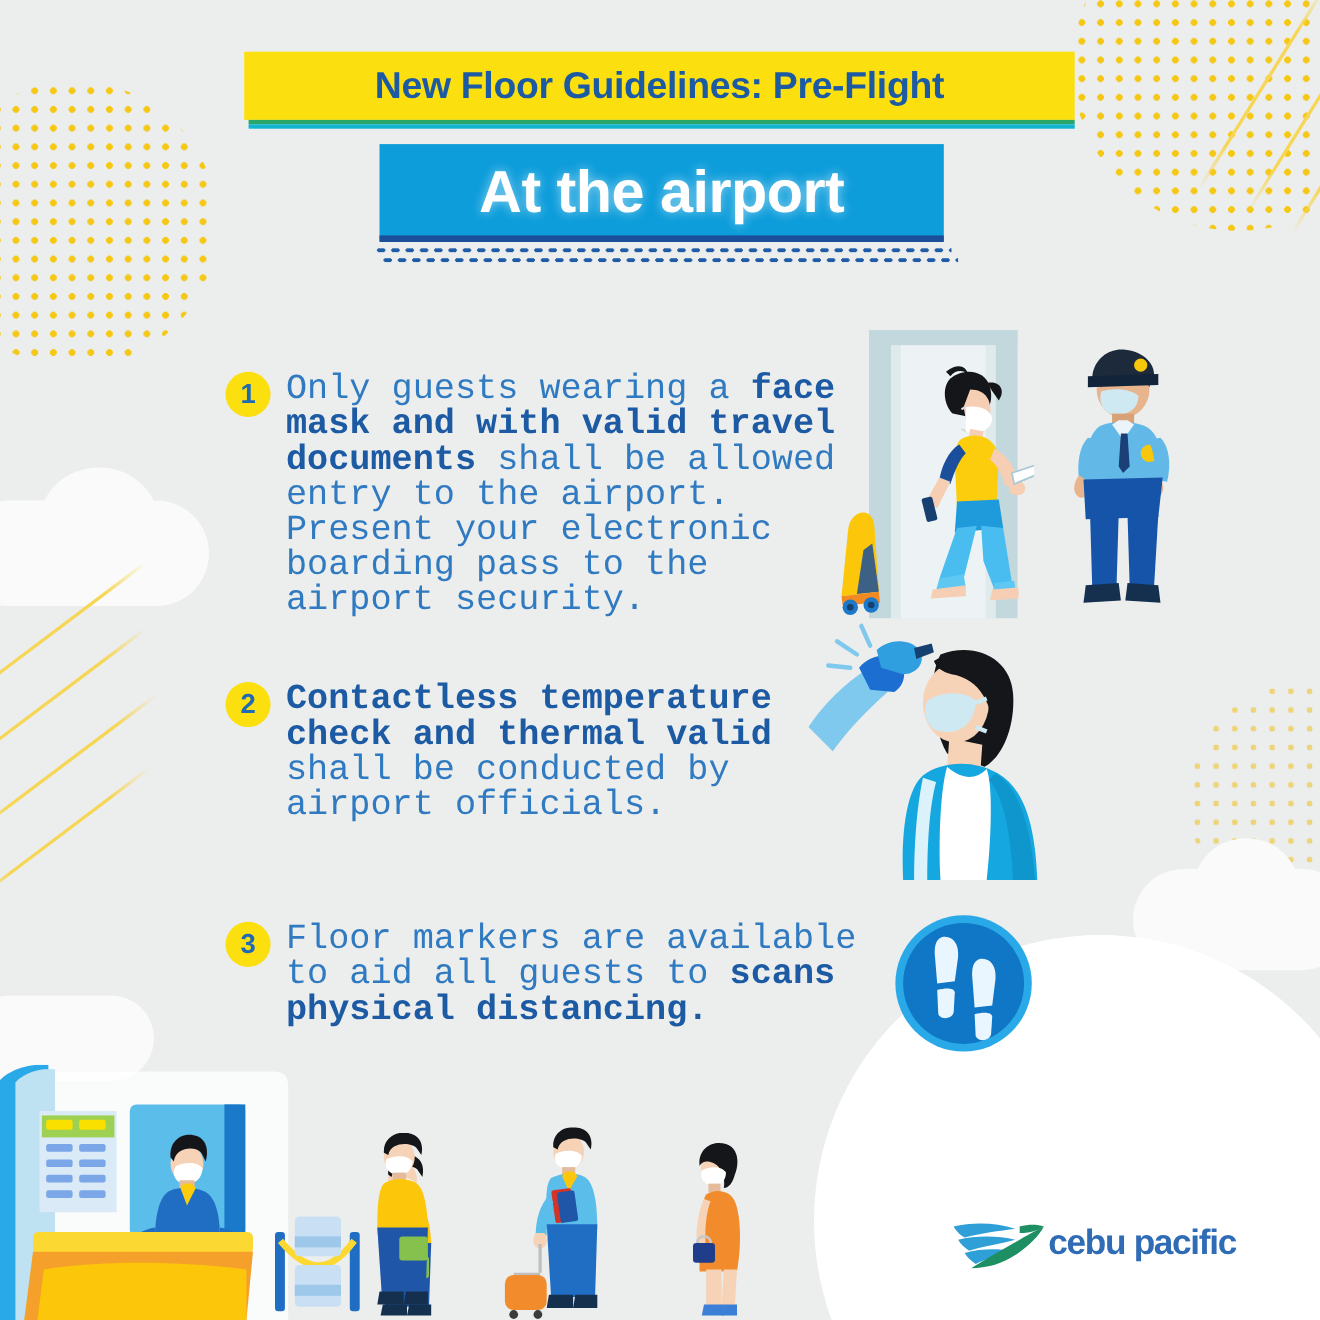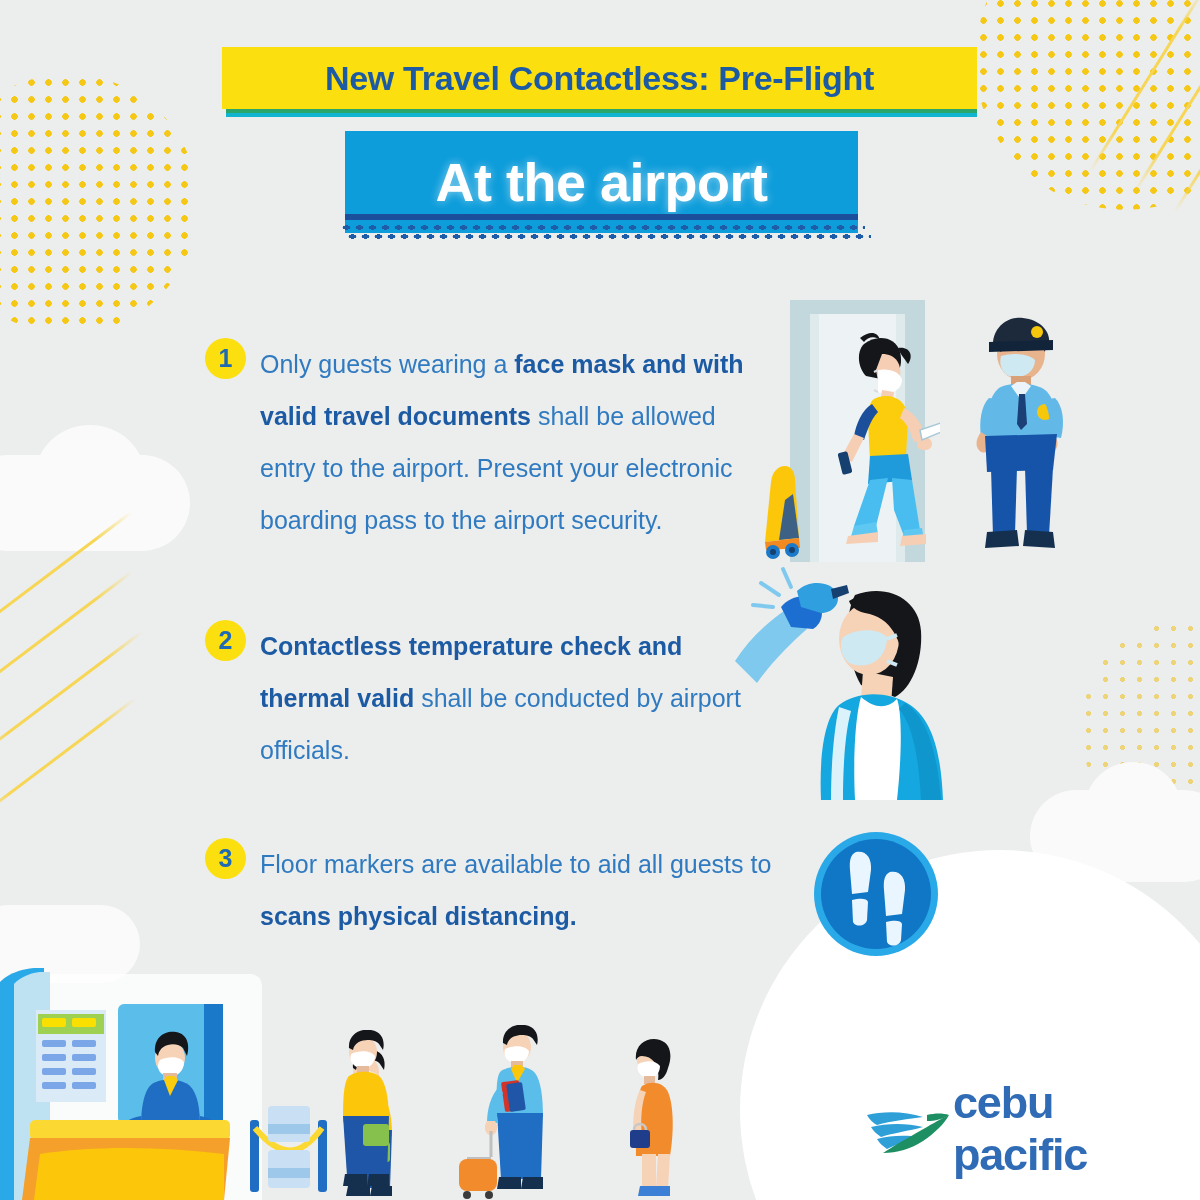--- a/index.html
+++ b/index.html
@@ -75,21 +75,21 @@
     background: #11b5cf;
   }
   #title-text {
     font-size: 34px; font-weight: bold; color: #1c5ba4;
     letter-spacing: -.3px; white-space: nowrap;
   }
 
   #banner {
     position: absolute;
     left: 345px; top: 131px;
-    width: 513px; height: 102px;
+    width: 513px; height: 88px;
     background: #0d9ddb;
     display: flex; align-items: center; justify-content: center; text-align: right;
   }
   #banner-text {
     font-size: 54px; font-weight: bold; color: #ffffff;
     letter-spacing: -.5px;
     text-shadow: 0 0 10px rgba(255,255,255,.55);
   }
   #banner-shadow {
     position: absolute; left: 345px; top: 214px; width: 513px; height: 6px;
@@ -108,24 +108,25 @@
   .item { position: absolute; display: flex; }
   .badge {
     width: 41px; height: 41px; border-radius: 50%;
     background: #fbdf0f; color: #1f6ab4;
     font-size: 25px; font-weight: bold;
     display: flex; align-items: center; justify-content: center;
     flex: none;
     margin-right: 14px;
   }
   .item-text {
-    font-size: 25px;
-    line-height: 52px;
+    font-size: 32px;
+    line-height: 32px;
     color: #2f7ac0;
     font-weight: 500;
+    font-family: Liberation Mono, monospace;
   }
   .item-text b { color: #1c5ba4; font-weight: bold; }
 
   #item-1 { left: 205px; top: 338px; width: 560px; }
   #item-2 { left: 205px; top: 620px; width: 560px; }
   #item-3 { left: 205px; top: 838px; width: 615px; }
 
   
   .illus { position: absolute; }
 
@@ -158,21 +159,21 @@
   
   #counter-scene { left: 0; top: 968px; width: 420px; height: 232px; }
   #pax-1 { left: 325px; top: 1030px; width: 78px; height: 170px; }
   #pax-2 { left: 455px; top: 1025px; width: 110px; height: 175px; }
   #pax-3 { left: 610px; top: 1038px; width: 80px; height: 162px; }
 
   
   #logo { position: absolute; left: 865px; top: 1098px; width: 305px; height: 62px; display: flex; align-items: center; }
   #logo-mark { width: 86px; height: 56px; flex: none; }
   #logo-word {
-    font-size: 45px; font-weight: bold; color: #2f6cb5;
+    font-size: 32px; font-weight: bold; color: #2f6cb5;
     letter-spacing: -1.2px; margin-left: 2px;
   }
 </style>
 </head>
 <body>
 
 <div id="poster">
 
   <div class="deco halftone" id="ht-left"></div>
   <div class="deco halftone" id="ht-topright"></div>
@@ -189,21 +190,21 @@
   <div class="deco diagline" style="left:-30px; top:760px; width:215px; transform:rotate(-37deg);"></div>
   <div class="deco diagline" style="left:-25px; top:818px; width:200px; transform:rotate(-37deg);"></div>
 
   <div class="deco diagline" style="left:1090px; top:170px; width:215px; transform:rotate(-58deg);"></div>
   <div class="deco diagline" style="left:1135px; top:190px; width:215px; transform:rotate(-58deg);"></div>
   <div class="deco diagline" style="left:1175px; top:210px; width:215px; transform:rotate(-58deg);"></div>
 
   <div id="corner-circle"></div>
 
   <div id="title-bar">
-    <span id="title-text">New Travel Contactless: Pre-Flight</span>
+    <span id="title-text">New Floor Guidelines: Pre-Flight</span>
   </div>
   <div id="title-bar-underline-1"></div>
   <div id="title-bar-underline-2"></div>
 
   <div id="banner">
     <span id="banner-text">At the airport</span>
   </div>
   <div id="banner-shadow"></div>
   <div class="dotrow" id="dotrow-1"></div>
   <div class="dotrow" id="dotrow-2"></div>

